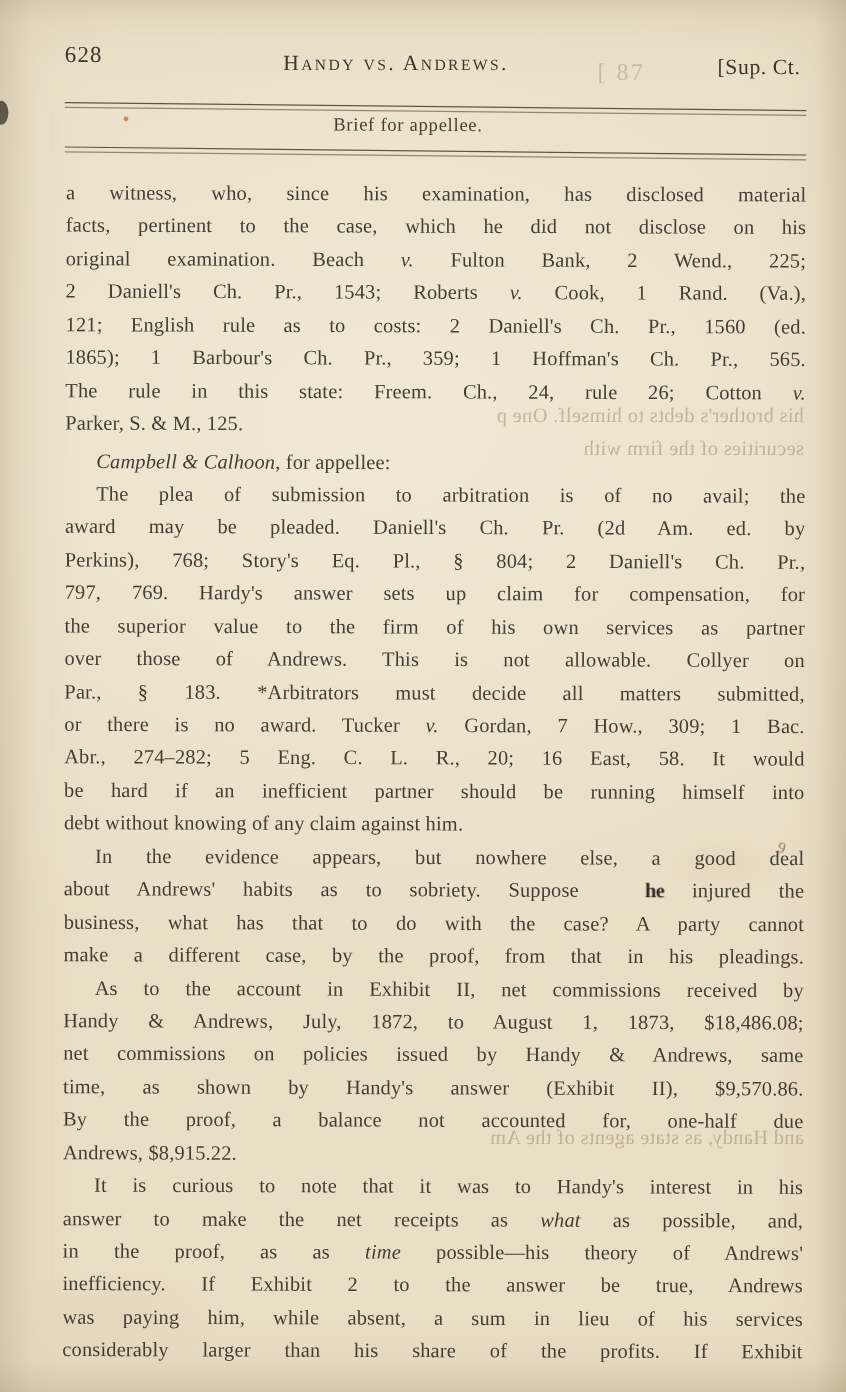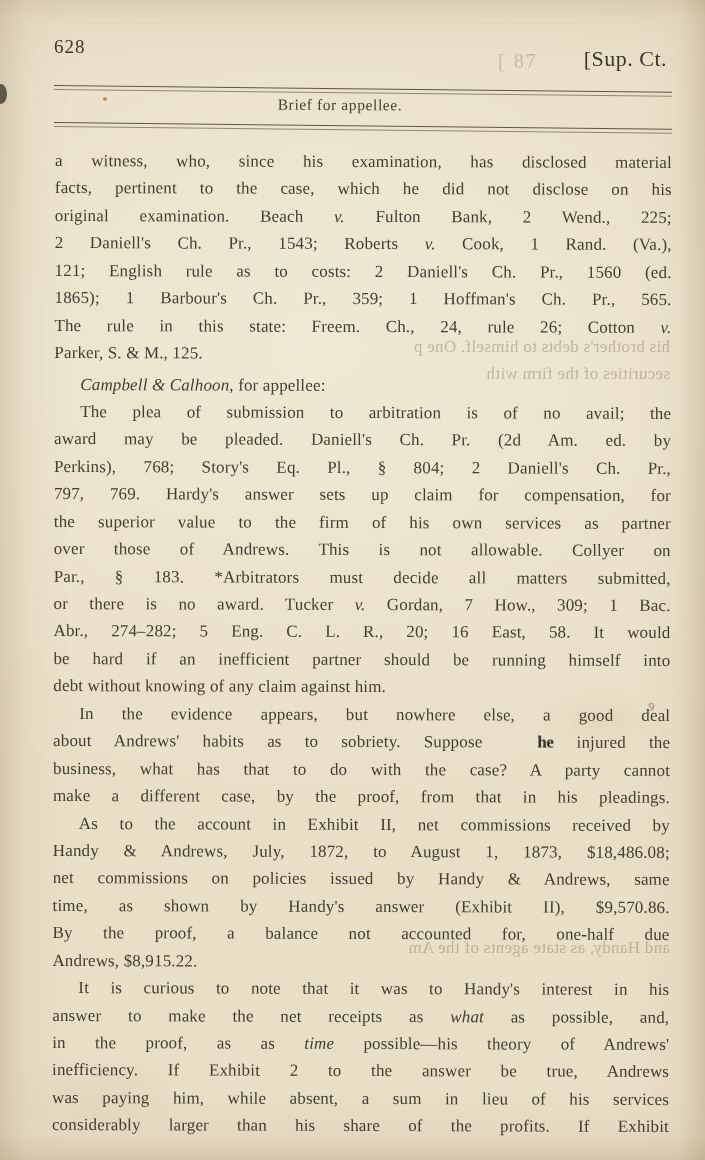--- a/index.html
+++ b/index.html
@@ -15,21 +15,21 @@
       linear-gradient(to top, rgba(120,95,55,.10) 0, rgba(0,0,0,0) 26px),
       #e9dec6;
     font-family:Liberation Serif, serif;
     color:#433e32;
   }
   .vignette{position:absolute;inset:0;pointer-events:none;
     box-shadow:inset 0 0 70px rgba(110,85,45,.16);}
   .page-number{position:absolute;left:54px;top:36px;font-size:19px;letter-spacing:1px;color:#3c372b;}
   .running-title{position:absolute;left:140px;width:380px;top:42px;text-align:center;
     font-variant:small-caps;font-size:18px;letter-spacing:2px;color:#3c372b;}
-  .court-label{position:absolute;right:38px;top:46px;font-size:22px;letter-spacing:.5px;color:#3c372b;}
+  .court-label{position:absolute;right:38px;top:46px;font-size:18px;letter-spacing:.5px;color:#3c372b;}
   .ghost-court{position:absolute;left:498px;top:50px;font-size:20px;color:#a99d80;opacity:.55;
     filter:blur(.5px);letter-spacing:2px;}
   .rule{position:absolute;left:54px;width:618px;height:3px;
     border-top:1px solid rgba(70,62,44,.85);
     border-bottom:1px solid rgba(70,62,44,.55);
     transform:rotate(0.62deg);transform-origin:left center;}
   .rule.r1{top:85px;}
   .rule.r2{top:122px;}
   .section-caption{position:absolute;left:140px;width:400px;top:96px;text-align:center;
     font-size:15.5px;letter-spacing:.6px;color:#453f31;transform:rotate(0.3deg);}
@@ -60,20 +60,21 @@
 <body>
 
 <div class="page">
 
   <div class="vignette"></div>
   <div class="stain s1"></div>
   <div class="stain s2"></div>
 
   <div class="page-number">628</div>
 
+  <div class="running-title">Handy vs. Andrews.</div>
 
   <div class="ghost-court">[ 87</div>
 
   <div class="court-label">[Sup. Ct.</div>
 
   <div class="rule r1"></div>
 
   <div class="section-caption">Brief for appellee.</div>
 
   <div class="rule r2"></div>

